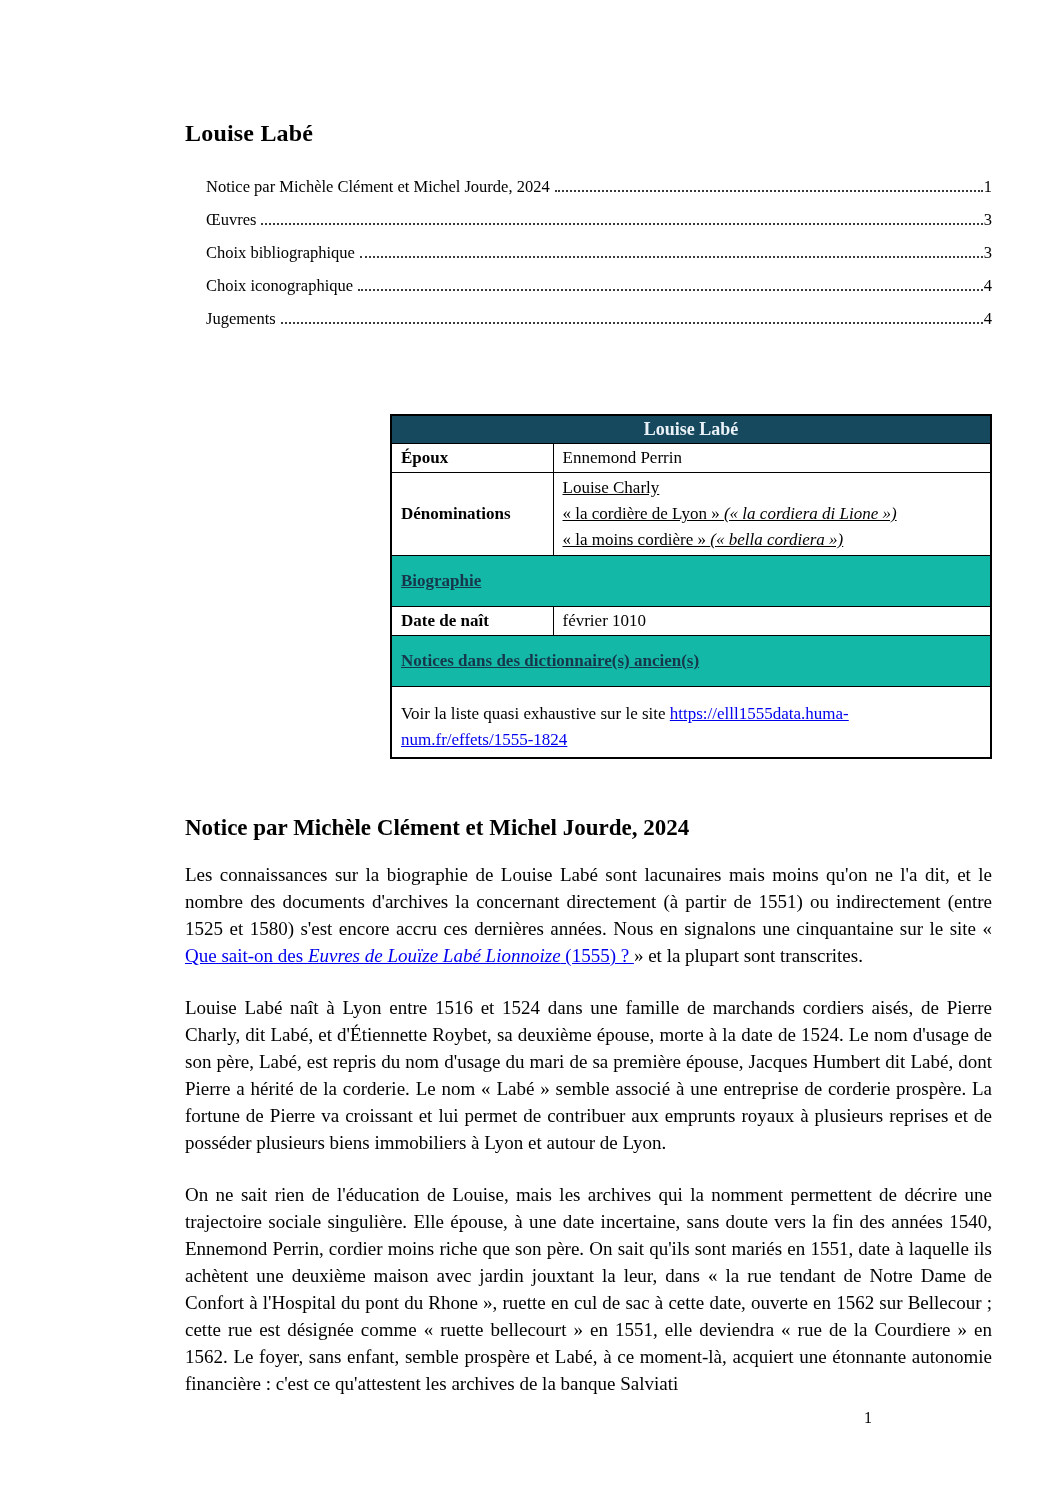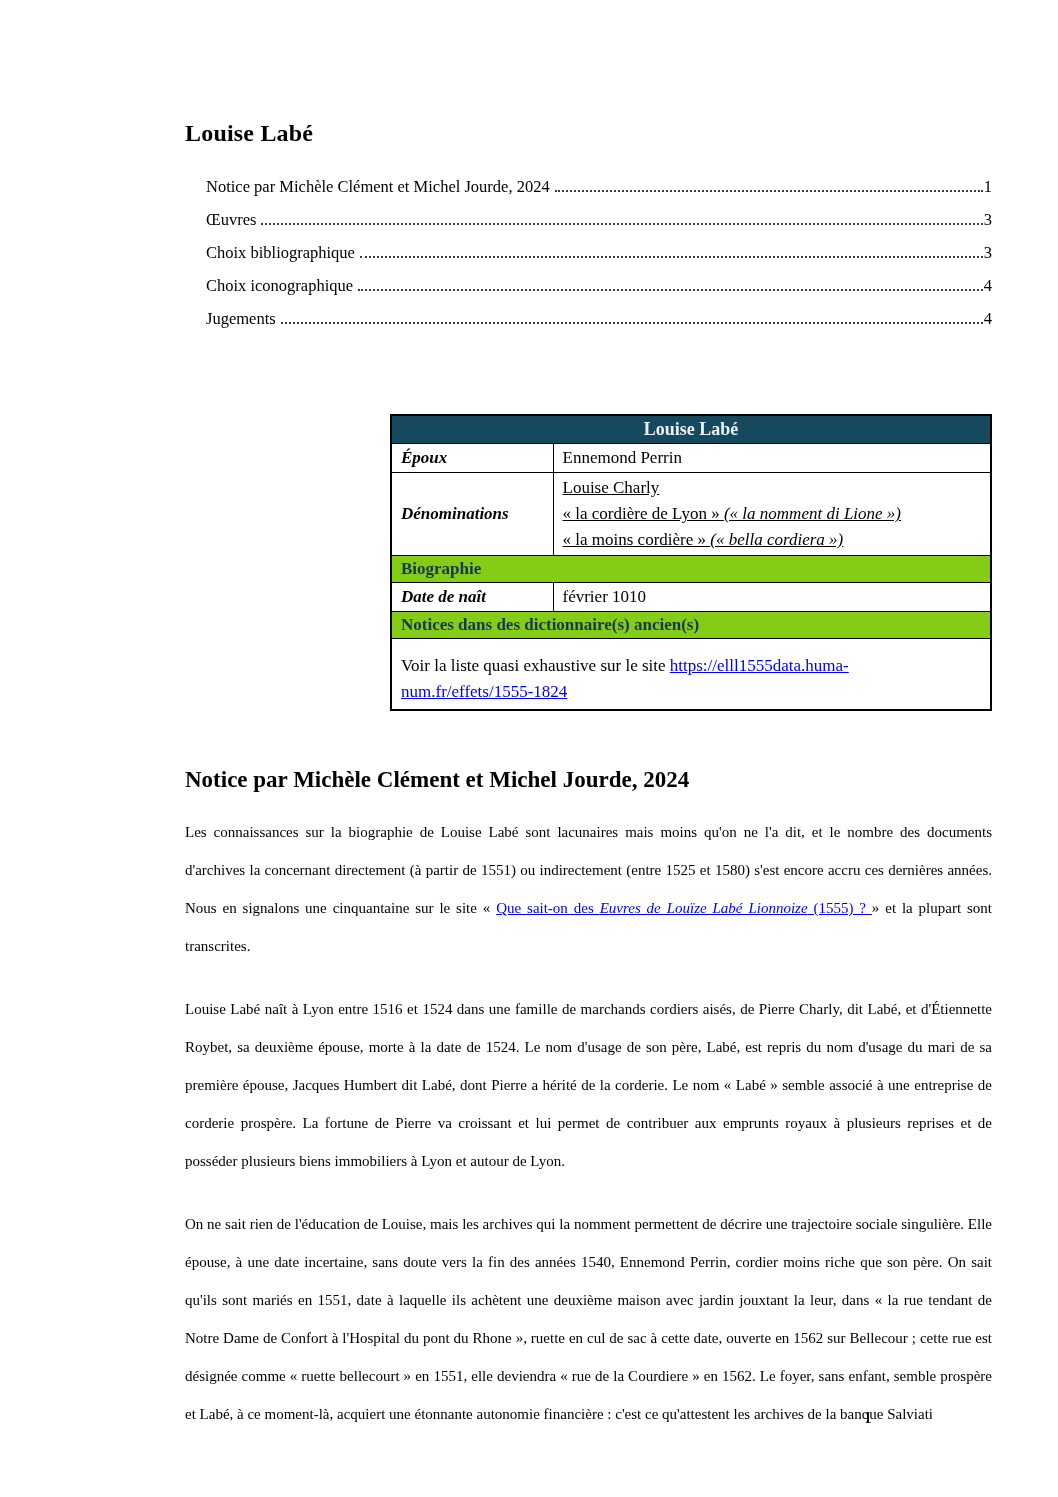--- a/index.html
+++ b/index.html
@@ -31,28 +31,28 @@
     width:602px;
     border-collapse:collapse;
     font-size:17px;
     border:2px solid #000;
   }
   .info-table td, .info-table th { border:1px solid #000; padding:2px 9px; vertical-align:top; text-align:left; }
   .info-table .table-title {
     background:#17495E; color:#EAF2F8;
     text-align:center; font-weight:bold; font-size:18px; padding:3px;
   }
-  .info-table .label-cell { width:162px; font-weight:bold;font-style:italic; }
-  .info-table .band-cell { background:#84cc16; font-weight:bold; color:#16364C; padding:3px 9px; }
+  .info-table .label-cell { width:162px; font-weight:bold; }
+  .info-table .band-cell { background:#14b8a6; font-weight:bold; color:#16364C; padding:15px 9px;text-decoration:underline; }
   .denom-line { line-height:26px;text-decoration:underline; }
   .row-pad td { padding-top:4px; padding-bottom:4px; }
 
   .section-heading { margin-top:56px; font-size:23px; font-weight:bold; }
 
-  .body-par { margin-top:25px; font-size:15px; line-height:38px; text-align:justify; }
+  .body-par { margin-top:25px; font-size:19px; line-height:27px; text-align:justify; }
   .body-par.first { margin-top:20px; }
 
   .doc-link { color:#0000EE; text-decoration:underline; cursor:pointer; }
   .wrap-url { overflow-wrap:break-word; }
 
   .page-number { position:absolute; right:126px; bottom:70px; font-size:16px; }
 </style>
 </head>
 <body>
 
@@ -95,21 +95,21 @@
           <th class="table-title" colspan="2">Louise Labé</th>
         </tr>
         <tr class="row-pad">
           <td class="label-cell">Époux</td>
           <td>Ennemond Perrin</td>
         </tr>
         <tr>
           <td class="label-cell" style="vertical-align:middle;">Dénominations</td>
           <td>
             <div class="denom-line">Louise Charly</div>
-            <div class="denom-line"><span>« la cordière de Lyon » </span><i>(« la nomment di Lione »)</i></div>
+            <div class="denom-line"><span>« la cordière de Lyon » </span><i>(« la cordiera di Lione »)</i></div>
             <div class="denom-line"><span>« la moins cordière » </span><i>(« bella cordiera »)</i></div>
           </td>
         </tr>
         <tr>
           <td class="band-cell" colspan="2">Biographie</td>
         </tr>
         <tr class="row-pad">
           <td class="label-cell">Date de naît</td>
           <td>février 1010</td>
         </tr>

